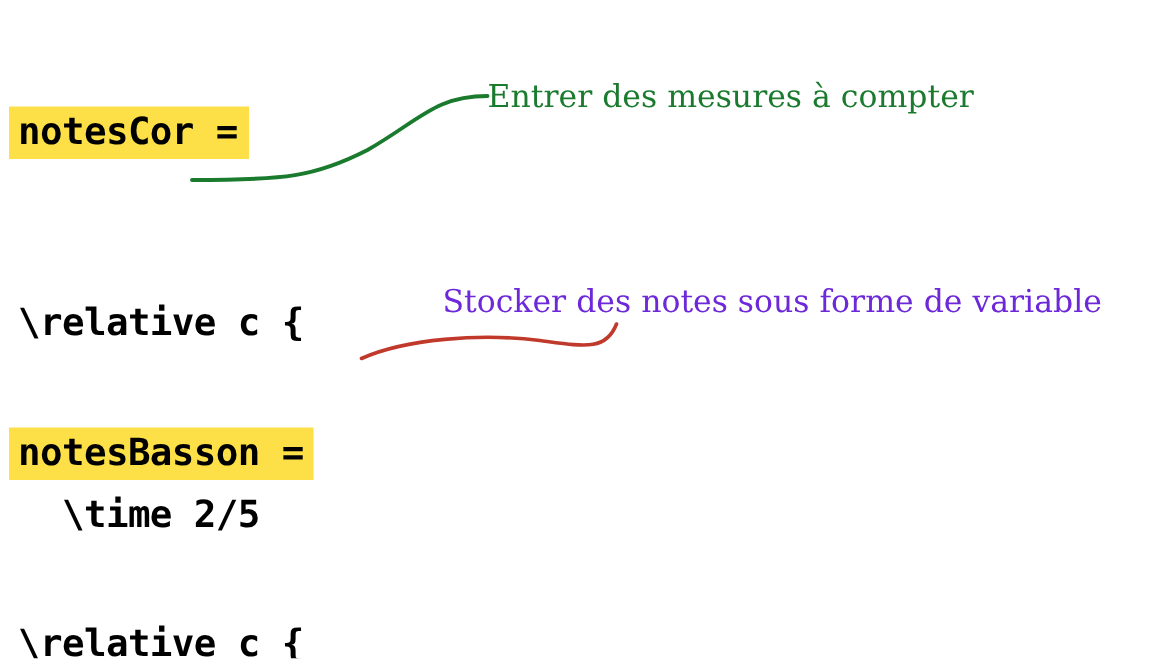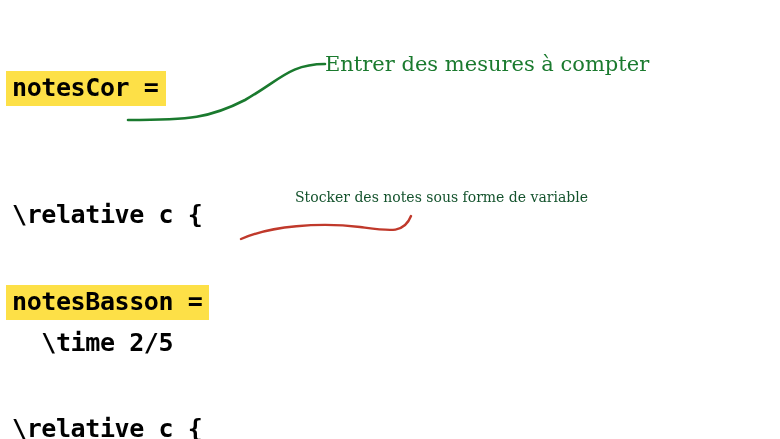--- a/index.html
+++ b/index.html
@@ -54,22 +54,22 @@
   }
   #anno-green {
     left: 325px;
     top: 52px;
     font-size: 21px;
     color: #1a7a2e;
   }
   #anno-red {
     left: 295px;
     top: 189px;
-    font-size: 14px;
-    color: #14532d;
+    font-size: 21px;
+    color: #6d28d9;
   }
 
   
   #curves {
     position: absolute;
     left: 0;
     top: 0;
     width: 780px;
     height: 439px;
     pointer-events: none;

